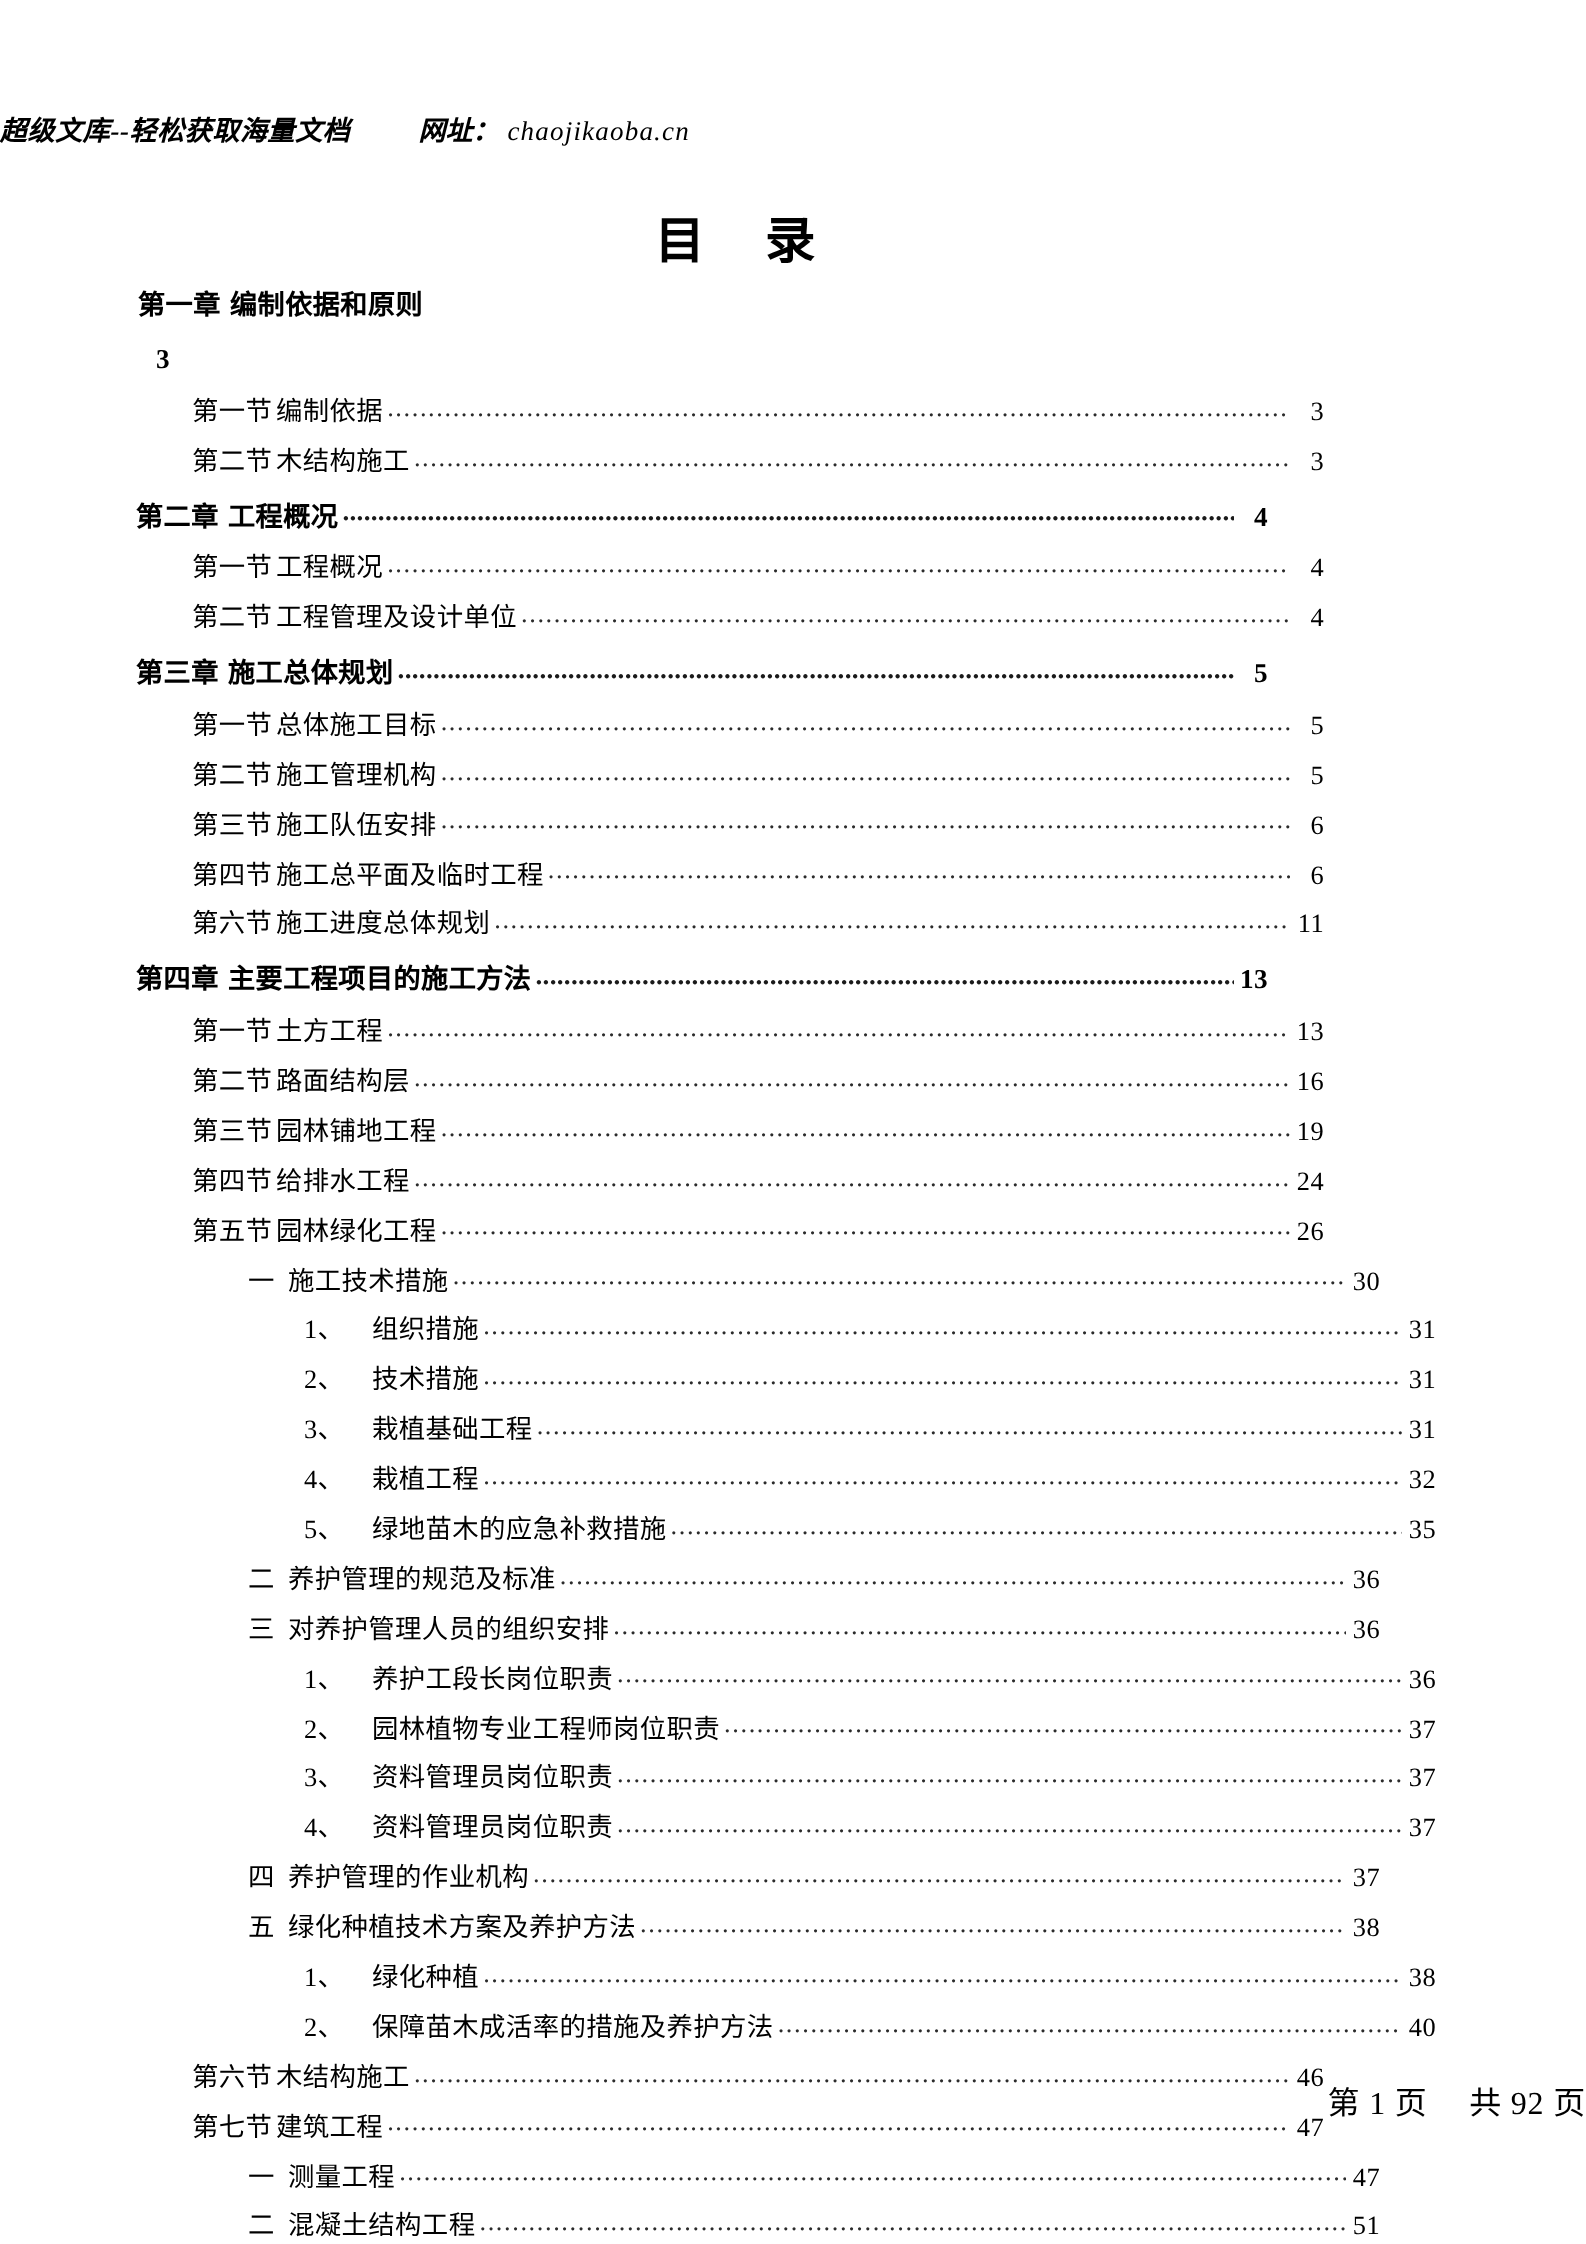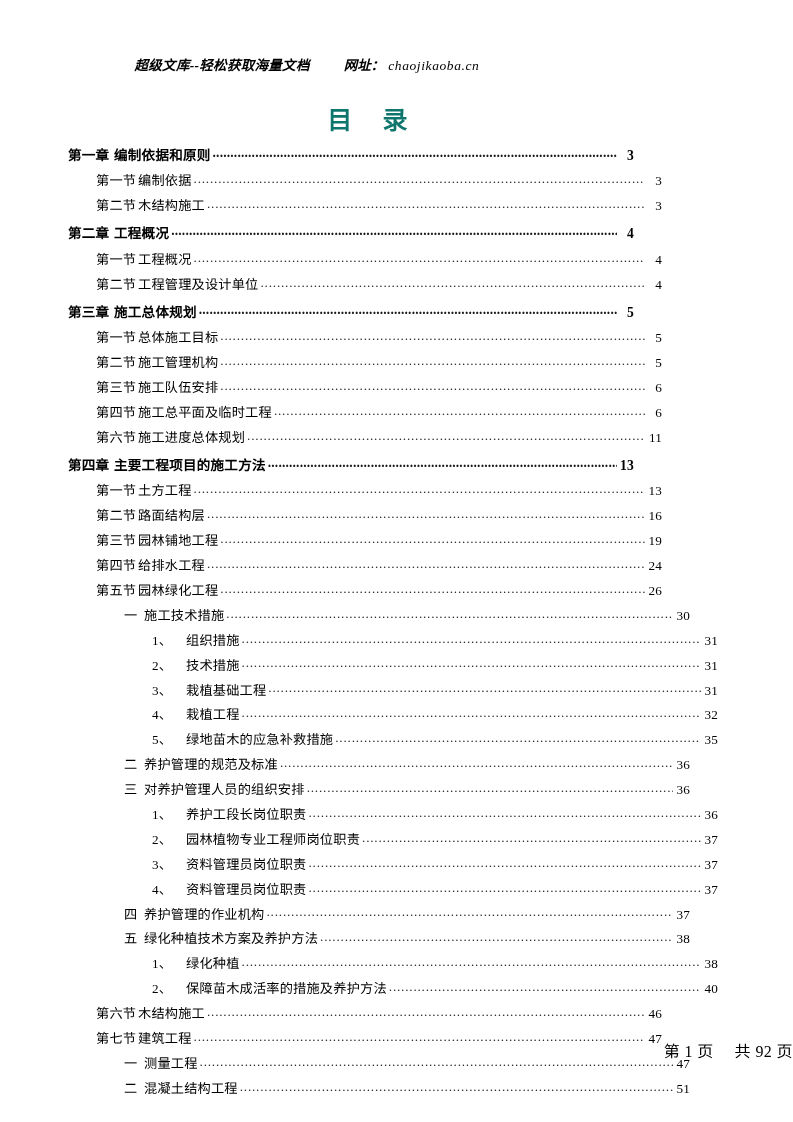--- a/index.html
+++ b/index.html
@@ -25,21 +25,21 @@
   }
 
   
   .doc-header {
     position: absolute;
     top: 54px;
     left: 0;
     width: 674px;
     padding-right: 60px;
     box-sizing: border-box;
-    text-align: center;
+    text-align: left;
     white-space: nowrap;
   }
   .doc-header .hdr-brand {
     font-family: "Liberation Serif", "DejaVu Serif", serif;
     font-style: italic;
     font-weight: bold;
     font-size: 13.5px;
     letter-spacing: 0.3px;
     color: #000;
   }
@@ -67,21 +67,21 @@
     position: absolute;
     top: 100px;
     left: 0;
     width: 735px;
     text-align: center;
     font-family: "Liberation Serif", "DejaVu Serif", serif;
     font-weight: bold;
     font-size: 25px;
     letter-spacing: 12px;
     text-indent: 12px;
-    color: #0f766e;
+    color: #000000;
   }
 
   
   .toc {
     position: absolute;
     top: 146px;
     left: 68px;
     width: 566px;
   }
 
@@ -129,20 +129,21 @@
     margin-bottom: 10px;
     letter-spacing: 0.2px;
   }
   .lvl-chapter .leader::after {
     letter-spacing: 0.15px;
     font-weight: bold;
     color: #1a1a1a;
   }
   .lvl-chapter.first {
     margin-top: 0;
+    flex-direction: column;
   }
 
   
   .lvl-section {
     margin-left: 28px;
     margin-bottom: 9.5px;
     letter-spacing: 0.2px;
   }
 
   

